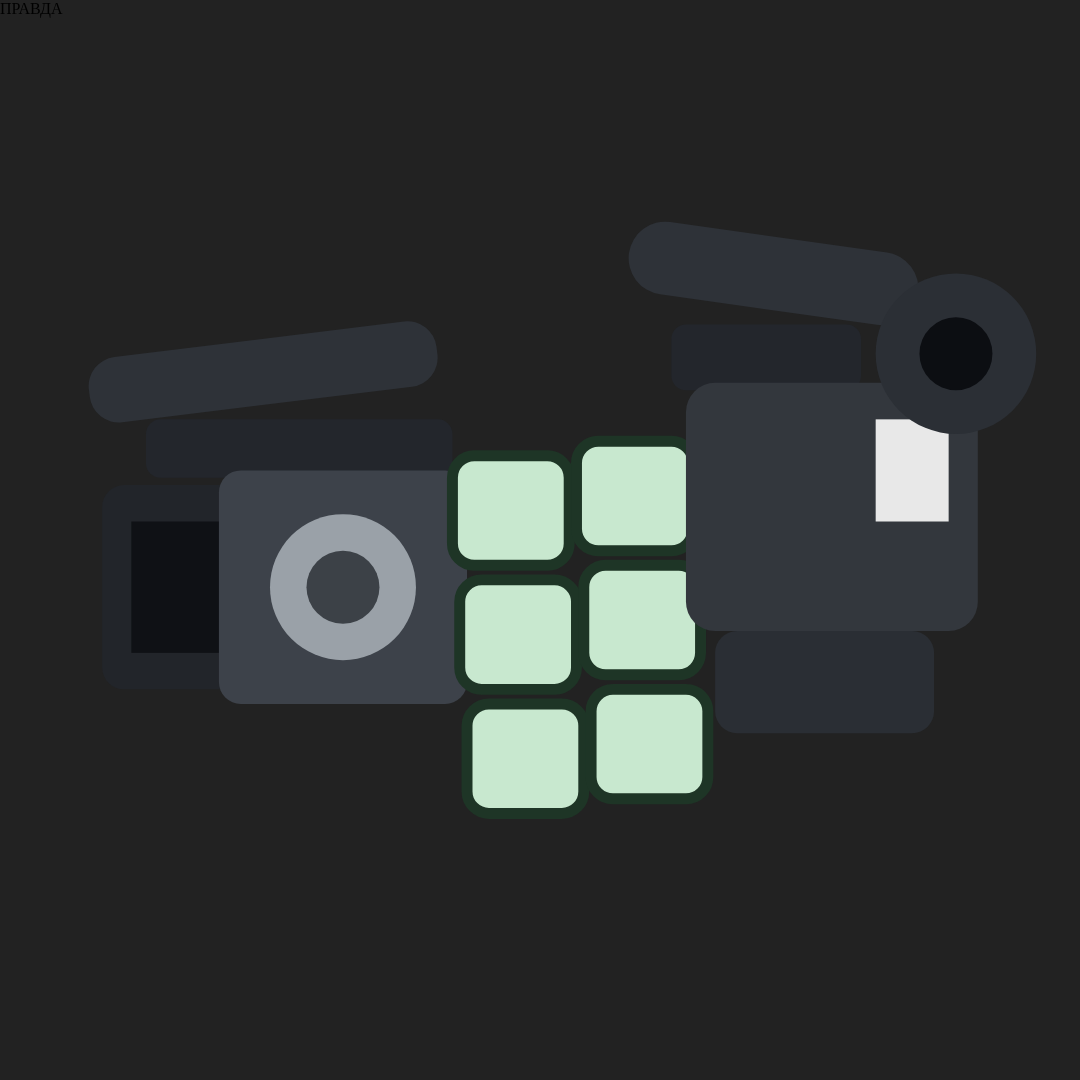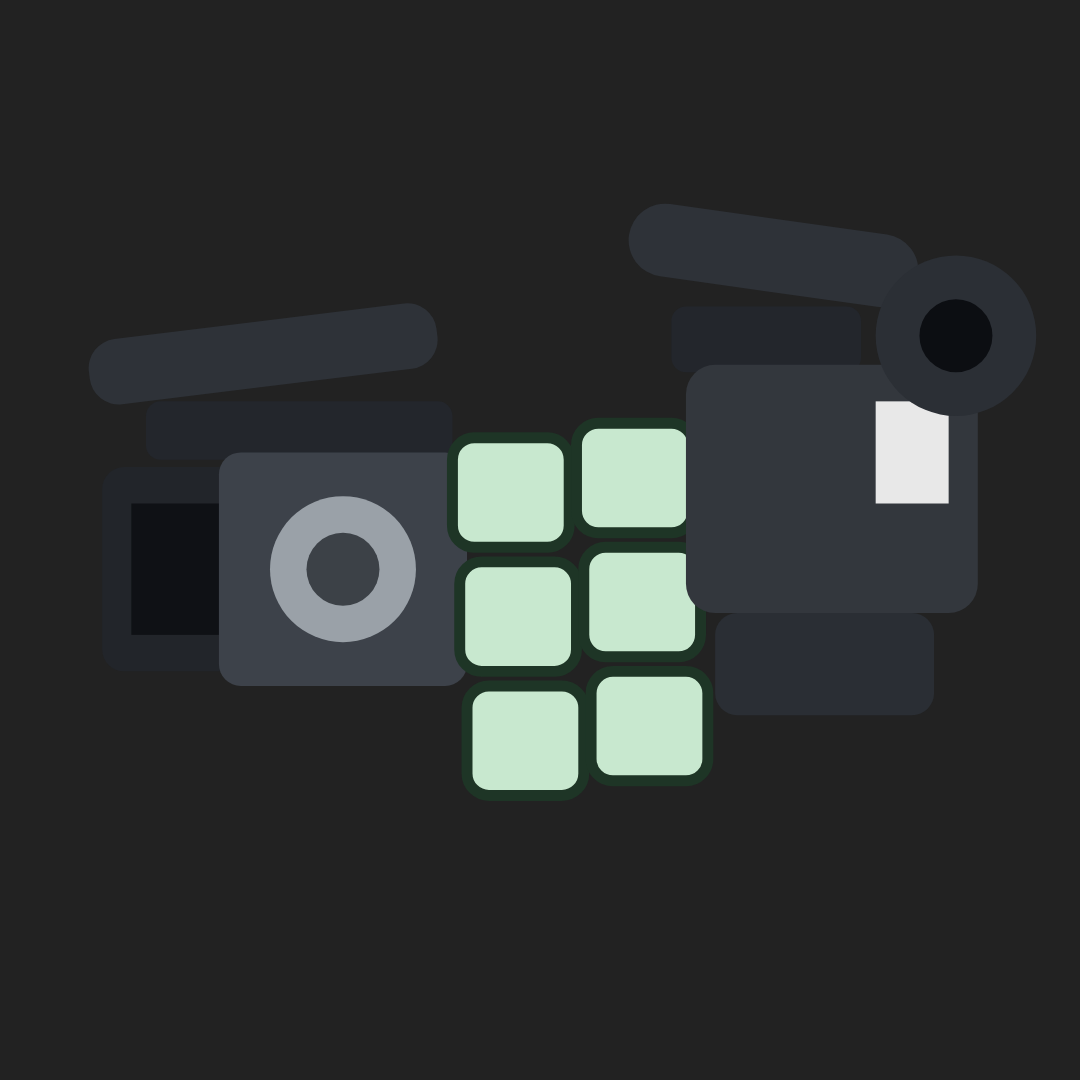--- a/index.html
+++ b/index.html
@@ -29,20 +29,23 @@
   .arrow{
     position:absolute;left:733px;top:1030px;width:54px;height:27px;background:#d5222b;z-index:6;
     clip-path:polygon(0 32%,52% 32%,52% 0,100% 50%,52% 100%,52% 68%,0 68%);
   }
 </style>
 </head>
 <body>
 
 <div class="stage">
 
+  <div class="banner">
+    <span>ПРАВДА</span>
+  </div>
 
   <div class="badge">
     <svg class="badge-art" viewBox="0 0 148 148">
 
       <g>
         <rect x="12" y="44" width="48" height="9" rx="4" fill="#2e3238" transform="rotate(-7 36 48)"></rect>
         <rect x="20" y="55" width="42" height="8" rx="2" fill="#23262c"></rect>
         <rect x="14" y="64" width="22" height="28" rx="3" fill="#22252a"></rect>
         <rect x="18" y="69" width="14" height="18" fill="#0f1115"></rect>
         <rect x="30" y="62" width="34" height="32" rx="3" fill="#3d424a"></rect>

